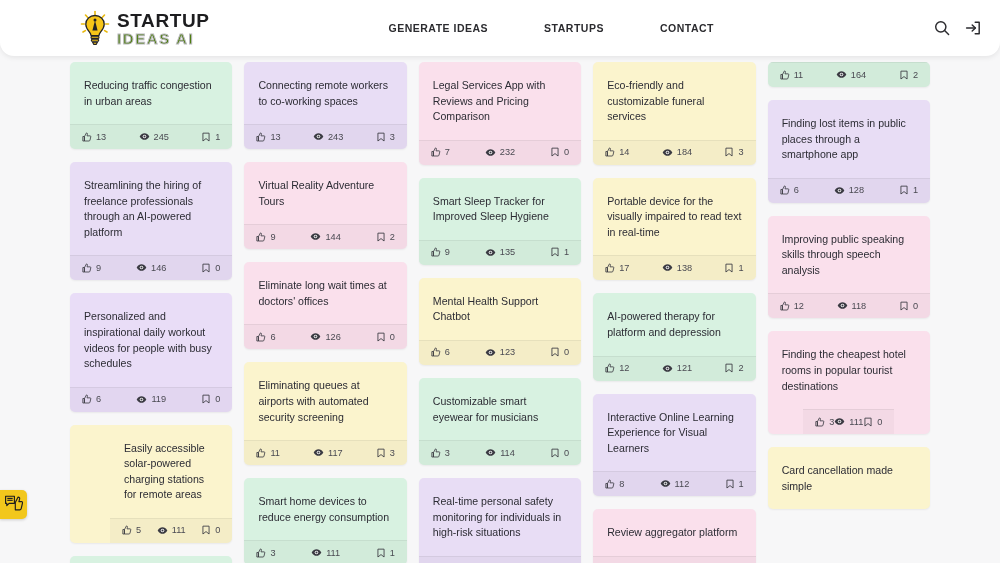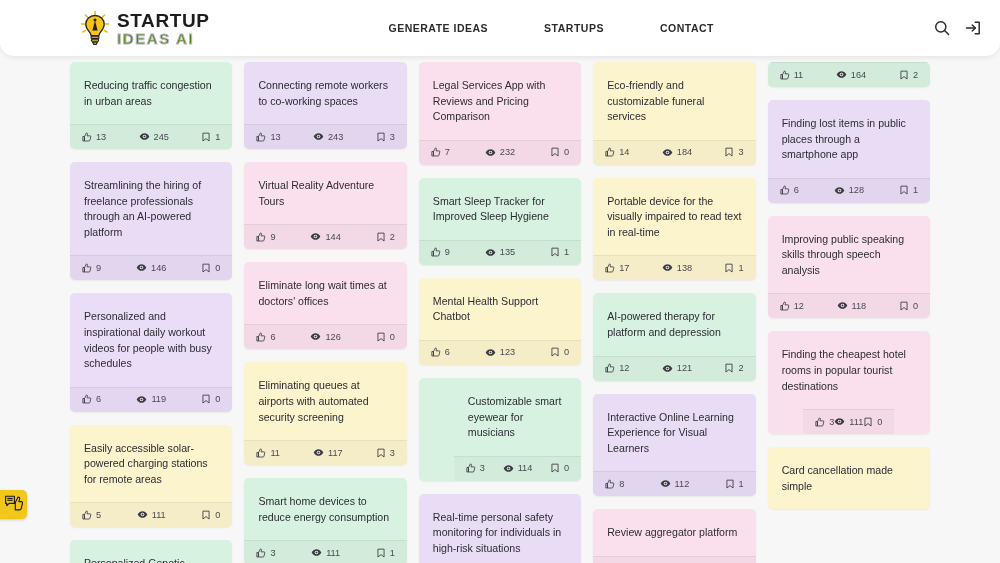--- a/index.html
+++ b/index.html
@@ -252,21 +252,21 @@
             <span class="stat">
               <span>
                 <svg class="sicon" width="10" height="10" viewBox="0 0 14 14" fill="none" stroke="#3a3a42" stroke-width="1.2" stroke-linejoin="round">
                   <path d="M2.7 1.6 H11.3 V12.6 L7 9.2 L2.7 12.6 Z"></path>
                 </svg>
               </span>
               <span class="stat-num">0</span>
             </span>
           </div>
         </div>
-        <div class="card" style="background: rgb(251, 244, 205);">
+        <div class="card" style="background: rgb(251, 244, 205); padding-left: 40px;">
           <div class="card-title">Easily accessible solar-powered charging stations for remote areas</div>
           <div class="card-footer">
             <span class="stat">
               <span>
                 <svg class="sicon" width="10" height="10" viewBox="0 0 14 14" fill="none" stroke="#3a3a42" stroke-width="1.15" stroke-linejoin="round">
                   <path d="M1.2 6.3 H3.4 V12.6 H1.2 Z"></path>
                   <path d="M3.4 6.5 L6.2 1.3 C7.3 1.3 7.9 2.1 7.6 3.2 L7.0 5.4 H11.3 C12.1 5.4 12.5 6.0 12.3 6.7 L11.2 11.3 C11.0 12.2 10.5 12.6 9.8 12.6 H3.4 Z"></path>
                 </svg>
               </span>
               <span class="stat-num">5</span>
@@ -547,21 +547,21 @@
             <span class="stat">
               <span>
                 <svg class="sicon" width="10" height="10" viewBox="0 0 14 14" fill="none" stroke="#3a3a42" stroke-width="1.2" stroke-linejoin="round">
                   <path d="M2.7 1.6 H11.3 V12.6 L7 9.2 L2.7 12.6 Z"></path>
                 </svg>
               </span>
               <span class="stat-num">0</span>
             </span>
           </div>
         </div>
-        <div class="card" style="background: rgb(216, 242, 225); padding-left: 35px;">
+        <div class="card" style="background: rgb(216, 242, 225);">
           <div class="card-title">Customizable smart eyewear for musicians</div>
           <div class="card-footer">
             <span class="stat">
               <span>
                 <svg class="sicon" width="10" height="10" viewBox="0 0 14 14" fill="none" stroke="#3a3a42" stroke-width="1.15" stroke-linejoin="round">
                   <path d="M1.2 6.3 H3.4 V12.6 H1.2 Z"></path>
                   <path d="M3.4 6.5 L6.2 1.3 C7.3 1.3 7.9 2.1 7.6 3.2 L7.0 5.4 H11.3 C12.1 5.4 12.5 6.0 12.3 6.7 L11.2 11.3 C11.0 12.2 10.5 12.6 9.8 12.6 H3.4 Z"></path>
                 </svg>
               </span>
               <span class="stat-num">3</span>

